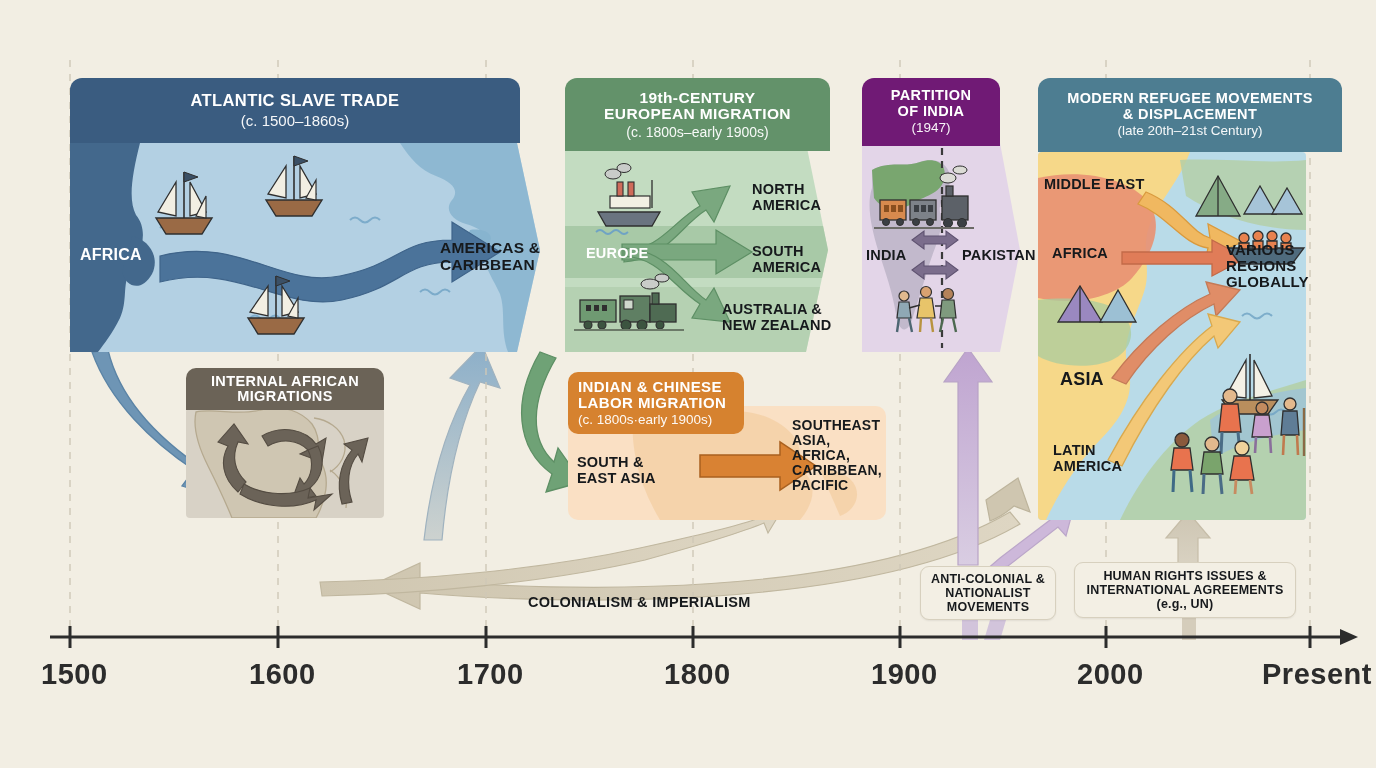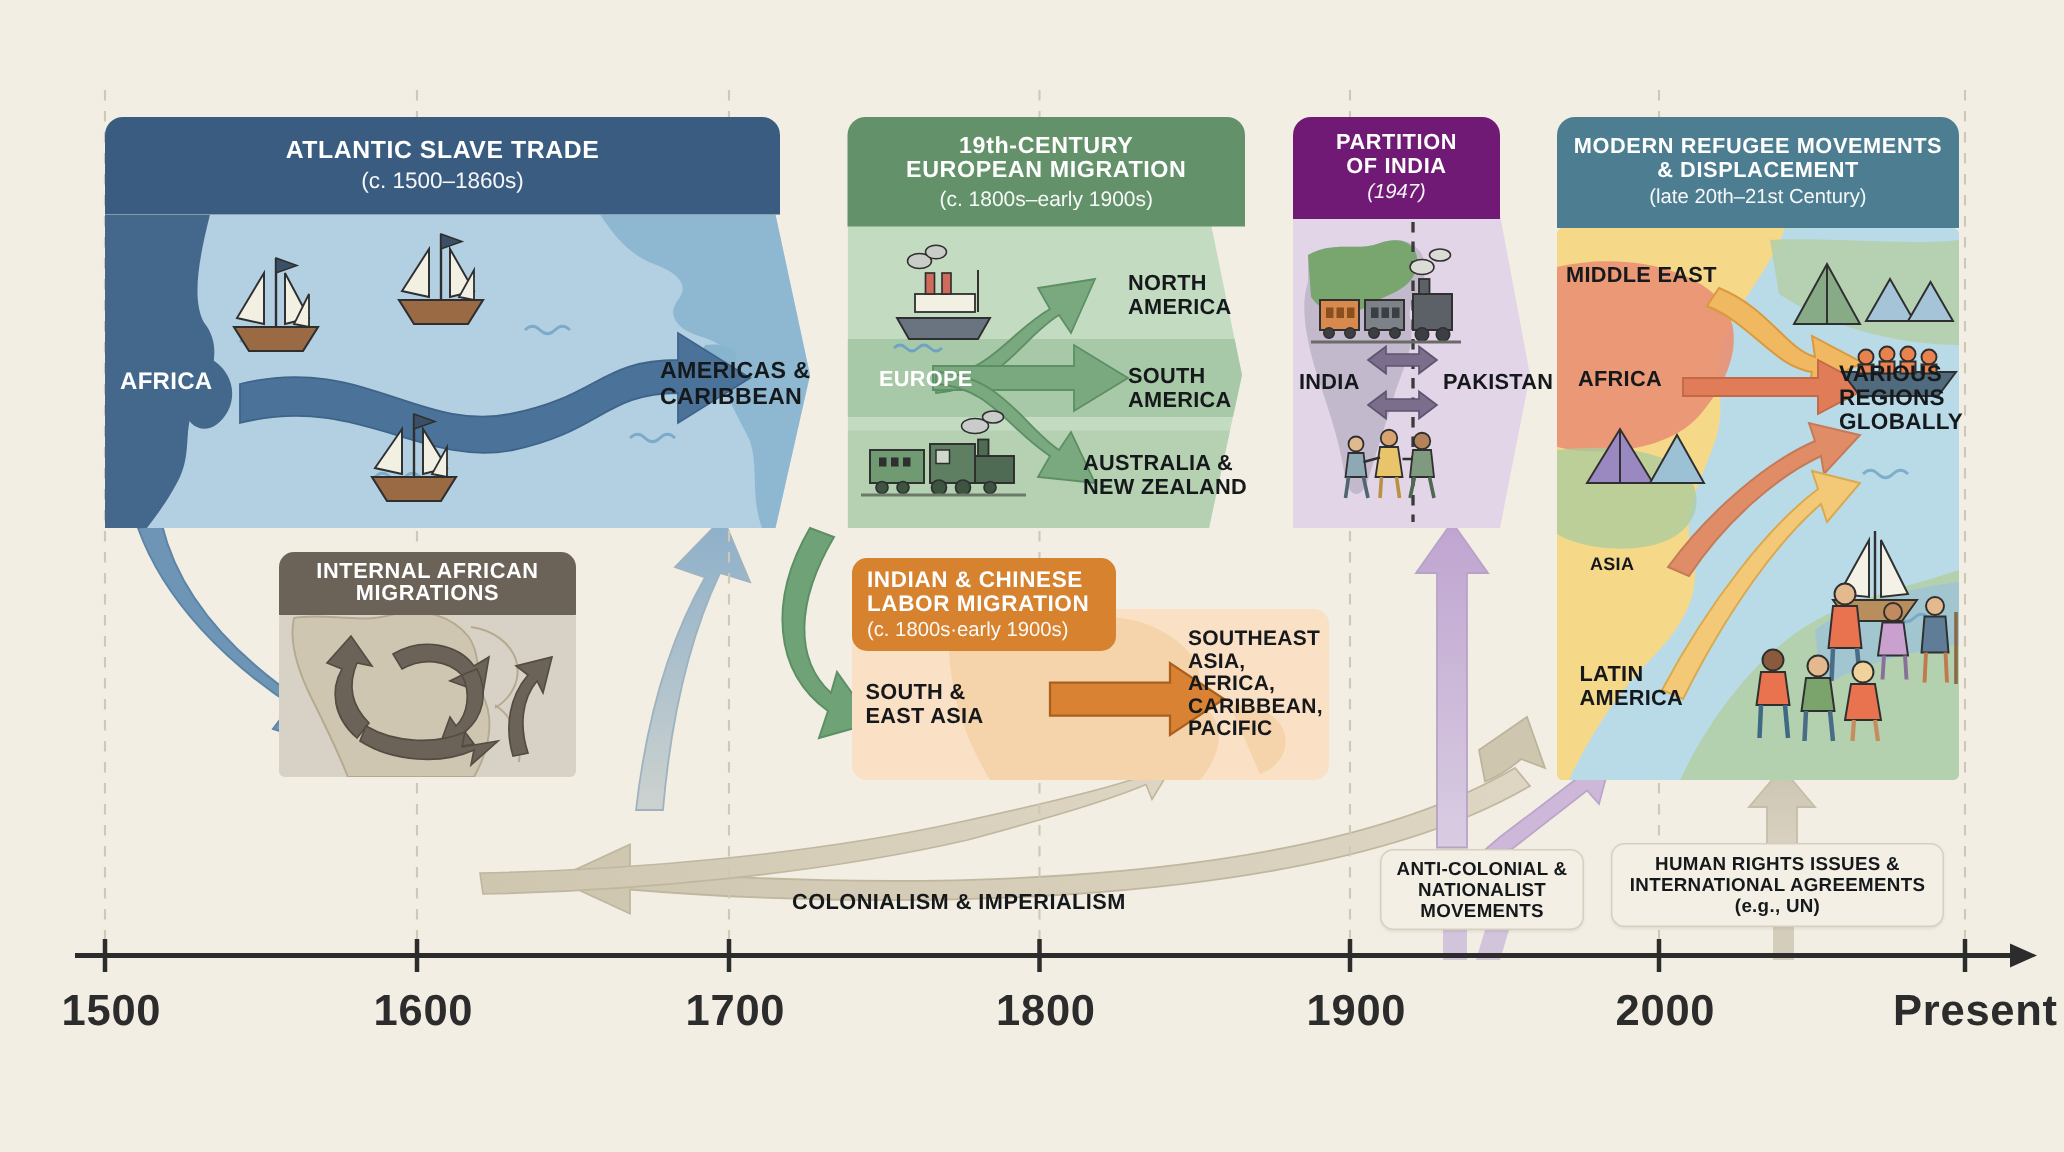--- a/index.html
+++ b/index.html
@@ -473,36 +473,36 @@
 AMERICA</div>
   <div class="lbl" style="left:752px;top:244px;font-size:14.5px;">SOUTH
 AMERICA</div>
   <div class="lbl" style="left:722px;top:302px;font-size:14.5px;">AUSTRALIA &amp;
 NEW ZEALAND</div>
 
   <div class="panel" style="left:862px;top:78px;width:138px;height:274px;">
     <div class="hdr" style="width:138px;height:68px;background:#701a75;border-radius:12px 12px 0 0;font-size:14.5px;white-space:pre-line;">
       <span>PARTITION
 OF INDIA</span>
-      <span class="sub" style="font-size:13.5px;margin-top:2px;font-style:italic;">(1947)</span>
+      <span class="sub" style="font-size:13.5px;margin-top:2px;">(1947)</span>
     </div>
   </div>
   <div class="lbl" style="left:866px;top:248px;font-size:14.5px;">INDIA</div>
   <div class="lbl" style="left:962px;top:248px;font-size:14.5px;">PAKISTAN</div>
 
   <div class="panel" style="left:1038px;top:78px;width:268px;height:442px;">
-    <div class="hdr" style="width:268px;height:74px;background:#4d7d91;border-radius:12px 12px 0 0;font-size:14.5px;white-space:pre-line;">
+    <div class="hdr" style="width:304px;height:74px;background:#4d7d91;border-radius:12px 12px 0 0;font-size:14.5px;white-space:pre-line;">
       <span>MODERN REFUGEE MOVEMENTS
 &amp; DISPLACEMENT</span>
       <span class="sub" style="font-size:13.5px;margin-top:2px;">(late 20th–21st Century)</span>
     </div>
   </div>
   <div class="lbl" style="left:1044px;top:177px;font-size:14.5px;">MIDDLE EAST</div>
   <div class="lbl" style="left:1052px;top:246px;font-size:14.5px;">AFRICA</div>
-  <div class="lbl" style="left:1060px;top:370px;font-size:12px;">ASIA</div>
+  <div class="lbl" style="left:1060px;top:370px;font-size:18px;">ASIA</div>
   <div class="lbl" style="left:1053px;top:443px;font-size:14.5px;">LATIN
 AMERICA</div>
   <div class="lbl" style="left:1226px;top:242px;font-size:15px;">VARIOUS
 REGIONS
 GLOBALLY</div>
 
   <div class="panel" style="left:186px;top:368px;width:198px;height:150px;">
     <div class="hdr" style="width:198px;height:42px;background:#6b6357;border-radius:10px 10px 0 0;font-size:14.5px;white-space:pre-line;">
       <span>INTERNAL AFRICAN
 MIGRATIONS</span>

